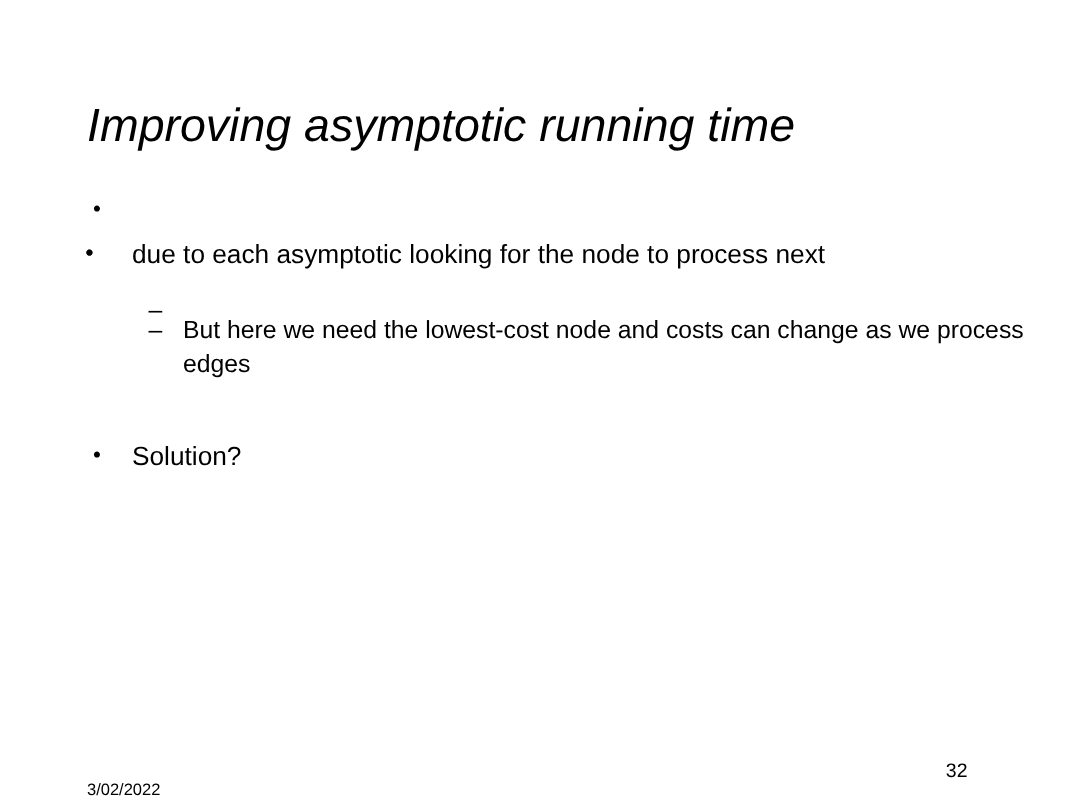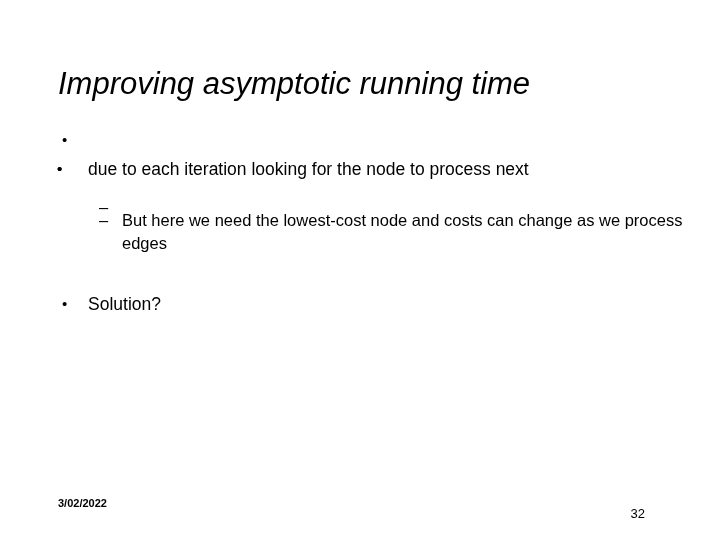--- a/index.html
+++ b/index.html
@@ -99,25 +99,24 @@
   sup {
     font-size: 0.62em;
     vertical-align: super;
     line-height: 0;
   }
 
   
   .footer-date {
     position: absolute;
     left: 58px;
-    top: 496px;
+    top: 520px;
     font-size: 11px;
     line-height: 14px;
     color: #000000;
-    font-weight: bold;
   }
   .footer-page {
     position: absolute;
     right: 75px;
     top: 506px;
     font-size: 13px;
     line-height: 16px;
     color: #000000;
     text-align: right;
   }
@@ -136,21 +135,21 @@
     </div>
 
     <div class="spacer-lg"></div>
 
     <div class="bullet-row lvl1">
       <span class="marker">•</span>
     </div>
 
     <div class="bullet-row lvl1">
       <span class="marker">•</span>
-      <span>due to each iteration looking for the node to process next</span>
+      <span>due to each asymptotic looking for the node to process next</span>
     </div>
 
     <div class="spacer-md"></div>
 
     <div class="bullet-row lvl2">
       <span class="marker">–</span>
     </div>
 
     <div class="spacer-md"></div>
 

